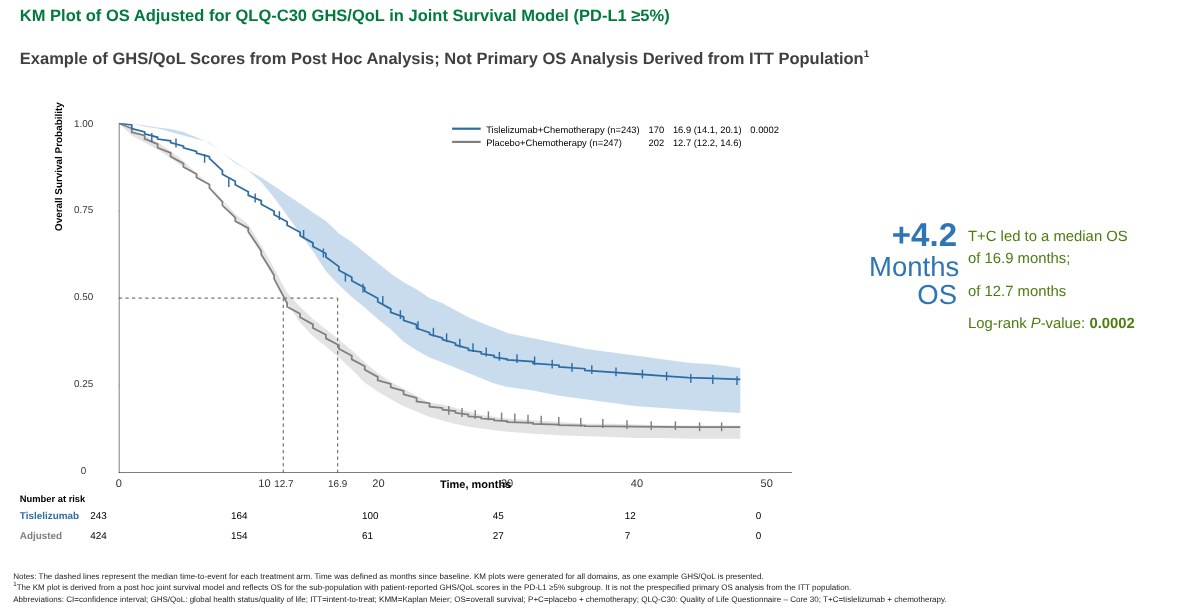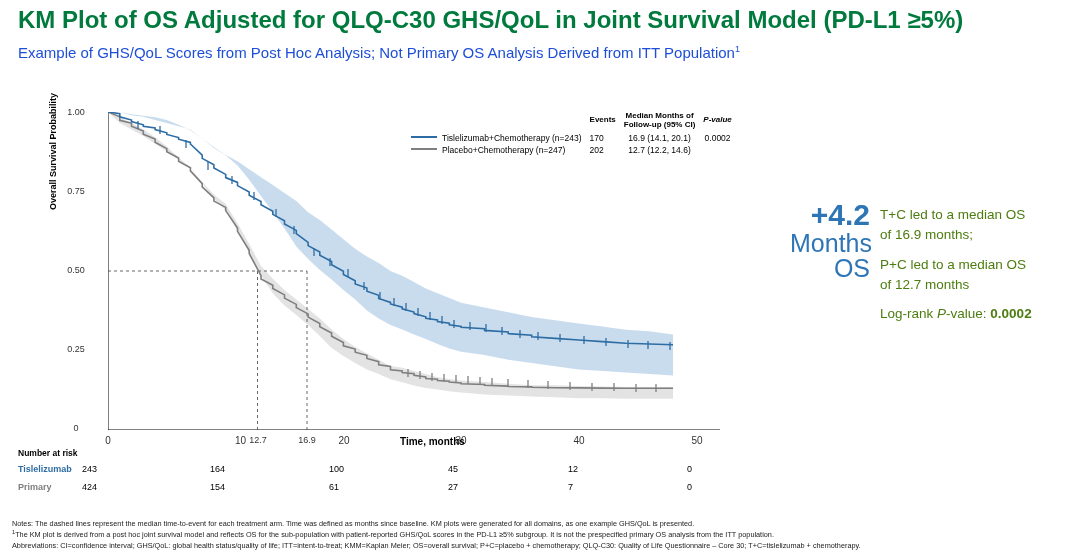--- a/index.html
+++ b/index.html
@@ -3,25 +3,25 @@
 <meta charset="utf-8">
 <style>
   html,body{margin:0;padding:0;}
   body{
     width:1080px;height:560px;background:#ffffff;
     font-family:"Liberation Sans", sans-serif;
     color:#000;overflow:hidden;position:relative;
   }
   .title{
     position:absolute;left:18px;top:6px;width:1050px;
-    font-size:24px;font-weight:bold;color:#007a3d;line-height:1.15;
+    font-size:15px;font-weight:bold;color:#007a3d;line-height:1.15;
   }
   .subtitle{
     position:absolute;left:18px;top:44px;width:1050px;
-    font-size:15px;font-weight:normal;color:#1d4ed8;line-height:1.15;
+    font-size:15px;font-weight:bold;color:#404040;line-height:1.15;
   }
   .subtitle sup{font-size:9px;}
 
   
   .chart-panel{position:absolute;left:12px;top:90px;width:760px;height:420px;}
   .plot-frame{position:absolute;left:96px;top:22px;width:612px;height:318px;}
   .ylab{
     position:absolute;left:36px;top:120px;width:14px;
     font-size:9px;font-weight:bold;transform:rotate(-90deg);
     transform-origin:left top;white-space:nowrap;
@@ -179,29 +179,20 @@
   <div class="xtick" style="left:275px;top:345px;font-size:9px;">16.9</div>
   <div class="xtick" style="left:312px;top:345px;">20</div>
   <div class="xtick" style="left:429px;top:345px;">30</div>
   <div class="xtick" style="left:547px;top:345px;">40</div>
   <div class="xtick" style="left:665px;top:345px;">50</div>
   <div class="xlab" style="left:388px;top:346px;">Time, months</div>
 
   <div class="legend">
     <table>
       <tbody>
-          <tr>
-        <th></th>
-        <th>Events</th>
-        <th>
-          <span>Median Months of</span><br>
-          <span>Follow-up (95% CI)</span>
-        </th>
-        <th class="ital">P-value</th>
-      </tr>
       <tr>
         <td><span class="lgline"></span><span>Tislelizumab+Chemotherapy (n=243)</span></td>
         <td style="text-align:left">170</td>
         <td style="text-align:center">16.9 (14.1, 20.1)</td>
         <td style="text-align:center">0.0002</td>
       </tr>
       <tr>
         <td><span class="lgline grey"></span><span>Placebo+Chemotherapy (n=247)</span></td>
         <td style="text-align:left">202</td>
         <td style="text-align:center">12.7 (12.2, 14.6)</td>
@@ -214,38 +205,37 @@
 
 <div class="right-num">
   <span class="big">+4.2</span>
   <span class="m1">Months</span>
   <span class="m2">OS</span>
 </div>
 <div class="right-text">
   <div>T+C led to a median OS</div>
   <div>of 16.9 months;</div>
   <div style="height:9px"></div>
-  <div>P+C led to a median OS</div>
   <div>of 12.7 months</div>
   <div style="height:9px"></div>
   <div><span>Log-rank </span><span class="pital">P</span><span>-value: </span><span class="pv">0.0002</span></div>
 </div>
 
 <div class="risk">
   <div class="hdr">Number at risk</div>
 
   <div class="rlabel tis" style="left:6px;top:16px;">Tislelizumab</div>
   <div class="val" style="left:70px;top:16px;">243</div>
   <div class="val" style="left:198px;top:16px;">164</div>
   <div class="val" style="left:317px;top:16px;">100</div>
   <div class="val" style="left:436px;top:16px;">45</div>
   <div class="val" style="left:556px;top:16px;">12</div>
   <div class="val" style="left:675px;top:16px;">0</div>
 
-  <div class="rlabel pla" style="left:6px;top:34px;">Primary</div>
+  <div class="rlabel pla" style="left:6px;top:34px;">Adjusted</div>
   <div class="val" style="left:70px;top:34px;">424</div>
   <div class="val" style="left:198px;top:34px;">154</div>
   <div class="val" style="left:317px;top:34px;">61</div>
   <div class="val" style="left:436px;top:34px;">27</div>
   <div class="val" style="left:556px;top:34px;">7</div>
   <div class="val" style="left:675px;top:34px;">0</div>
 </div>
 
 <div class="notes">
   <div>Notes: The dashed lines represent the median time-to-event for each treatment arm. Time was defined as months since baseline. KM plots were generated for all domains, as one example GHS/QoL is presented.</div>

